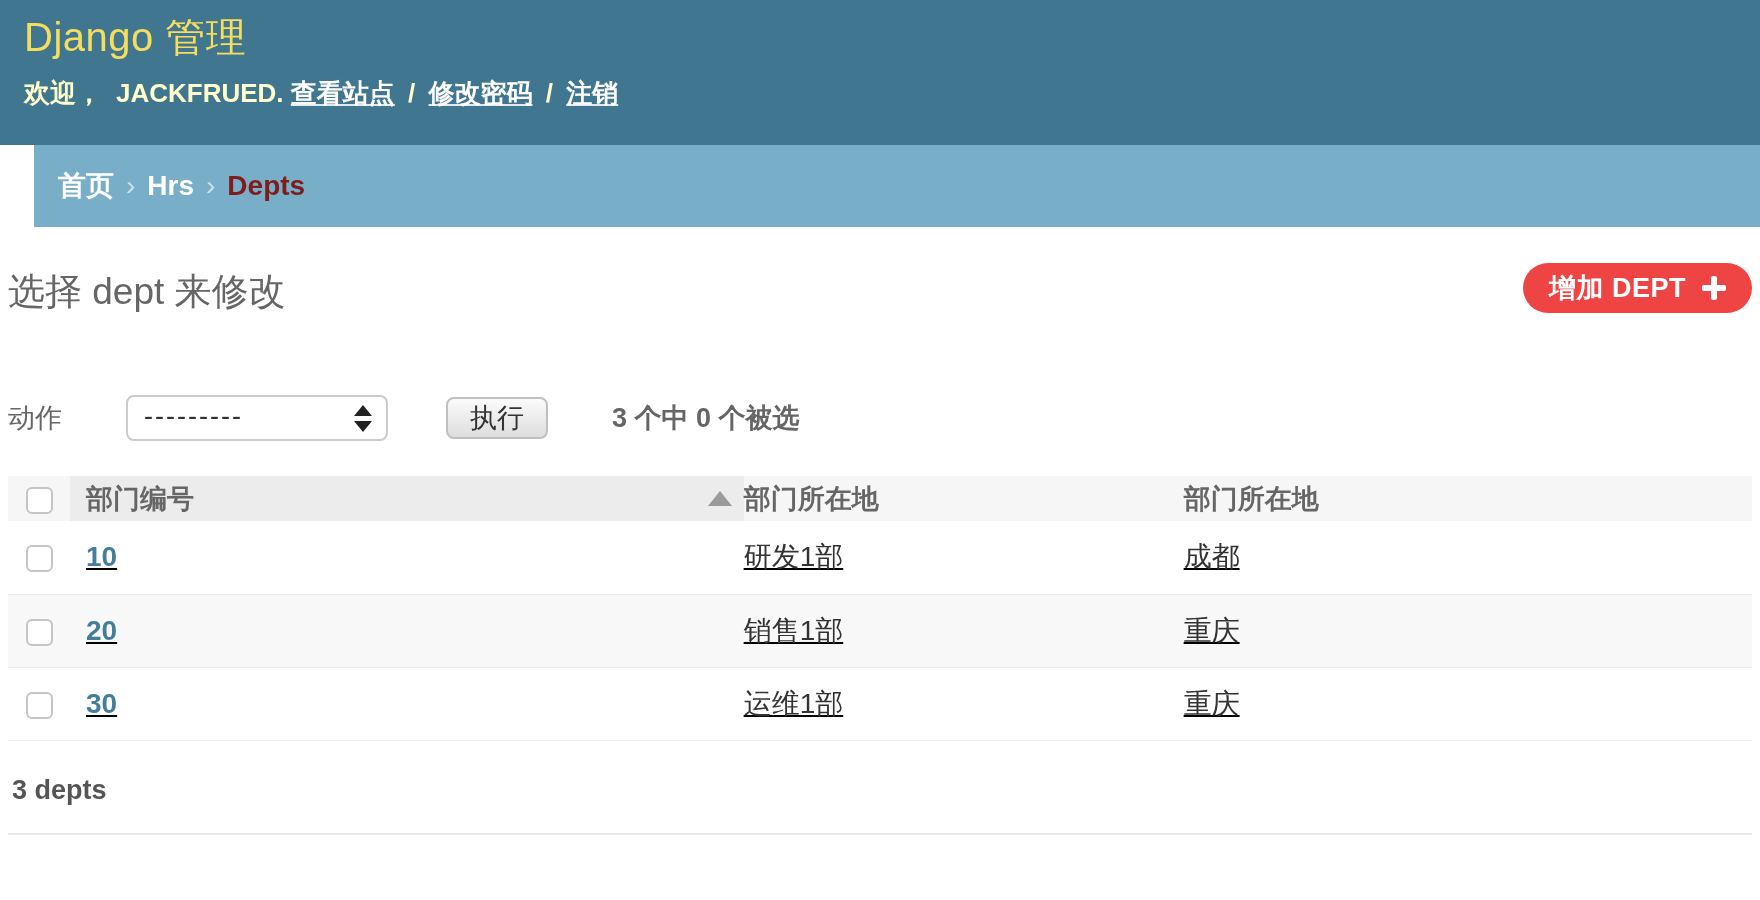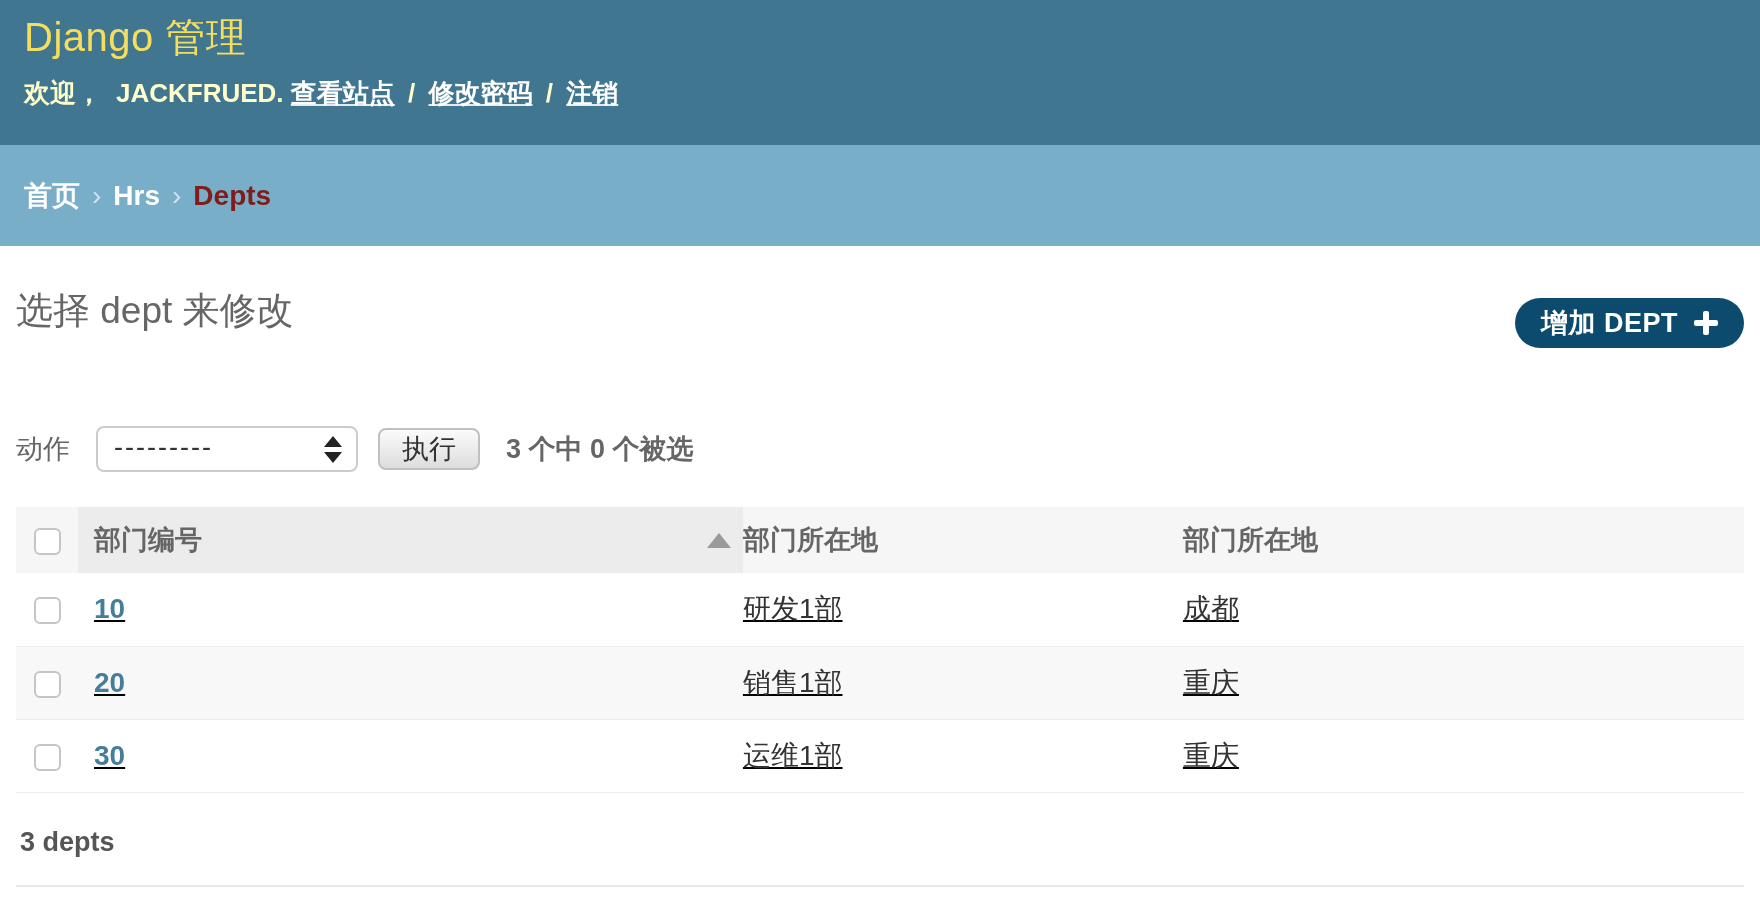--- a/index.html
+++ b/index.html
@@ -8,56 +8,56 @@
 
   
   #header { background:#417690; height:145px; padding:14px 0 0 24px; }
   #site-name { color:#f5dd5d; font-size:40px; font-weight:400; line-height:46px; letter-spacing:.5px; }
   #user-tools { margin-top:16px; font-size:26px; font-weight:bold; color:#ffffcc; }
   #user-tools .uname { color:#ffffcc; margin-left:14px; }
   #user-tools a { color:#ffffff; text-decoration:underline; text-decoration-color:rgba(255,255,255,.85); cursor:pointer;margin-top:36px; }
   #user-tools .sep { color:#ffffcc; margin:0 6px; }
 
   
-  #breadcrumbs { background:#79aec8; height:101px; display:flex; align-items:center;
-    padding-left:24px; font-size:28px; font-weight:bold; }
+  #breadcrumbs { background:#79aec8; height:82px; display:flex; align-items:center;
+    padding-left:24px; font-size:28px; font-weight:bold;margin-left:34px; }
   #breadcrumbs a { color:#ffffff; cursor:pointer; text-decoration:none; }
   #breadcrumbs .bsep { color:rgba(255,255,255,.65); margin:0 12px; font-weight:400; }
   #breadcrumbs .current { color:#7f1d1d; }
 
   
-  #content { padding:0 16px; }
+  #content { padding:0 8px; }
   .title-row { display:flex; justify-content:space-between; align-items:flex-start; }
   .page-title { margin-top:40px; font-size:37px; font-weight:400; color:#666; }
-  .add-btn { margin-top:52px; height:50px; background:#0c4a6e; border:none; border-radius:26px;
+  .add-btn { margin-top:36px; height:50px; background:#ef4444; border:none; border-radius:26px;
     display:flex; align-items:center; padding:0 26px; cursor:pointer; }
   .add-btn .lbl { color:#fff; font-size:27px; font-weight:bold; letter-spacing:.5px; }
   .plus { position:relative; width:24px; height:24px; margin-left:16px; display:inline-block; }
   .plus::before, .plus::after { content:""; position:absolute; background:#fff; border-radius:2px; }
   .plus::before { left:9px; top:0; width:6px; height:24px; }
   .plus::after { top:9px; left:0; width:24px; height:6px; }
 
   
-  .actions-row { margin-top:78px; display:flex; align-items:center; font-size:27px; color:#666; }
+  .actions-row { margin-top:78px; display:flex; align-items:center; font-size:27px; color:#666;gap:38px; }
   .action-select { margin-left:26px; width:262px; height:46px; background:#fff;
     border:2px solid #cccccc; border-radius:8px; display:flex; align-items:center;
     justify-content:space-between; padding:0 14px 0 16px; cursor:pointer; }
   .action-select .val { color:#333; font-size:27px; letter-spacing:2px; padding-bottom:4px; }
   .spinner { display:flex; flex-direction:column; align-items:center; gap:5px; }
   .spinner .up { width:0; height:0; border-left:9px solid transparent; border-right:9px solid transparent; border-bottom:11px solid #222; }
   .spinner .down { width:0; height:0; border-left:9px solid transparent; border-right:9px solid transparent; border-top:11px solid #222; }
   .go-btn { margin-left:20px; height:42px; padding:0 22px; font-size:27px; color:#333;
     background:linear-gradient(#fbfbfb,#dddddd); border:2px solid #c0c0c0; border-radius:8px;
     font-family:inherit; cursor:pointer; }
   .action-counter { margin-left:26px; color:#666;font-weight:bold; }
 
   
   table.results { margin-top:35px; width:100%; border-collapse:collapse; }
-  thead th { background:#f6f6f6; height:66px; font-size:27px; color:#666;
-    font-weight:bold; text-align:left; }
+  thead th { background:#f6f6f6; height:45px; font-size:27px; color:#666;
+    font-weight:bold; text-align:left;font-family:Liberation Serif, serif; }
   thead th.sorted { background:#ececec; }
   th.col-cb, td.col-cb { width:62px; text-align:center; }
   .sorted-wrap { display:flex; align-items:center; justify-content:space-between; padding-right:12px; }
   th .htext { padding-left:16px; }
   .sort-arrow { width:0; height:0; border-left:12px solid transparent; border-right:12px solid transparent;
     border-bottom:15px solid #9a9a9a; cursor:pointer; }
   tbody tr { height:73px; border-bottom:1px solid #ededed; background:#fff;text-decoration:underline; }
   tbody tr.alt { background:#f8f8f8; }
   tbody td { font-size:28px; color:#333; }
   td.col-no { padding-left:16px; }

